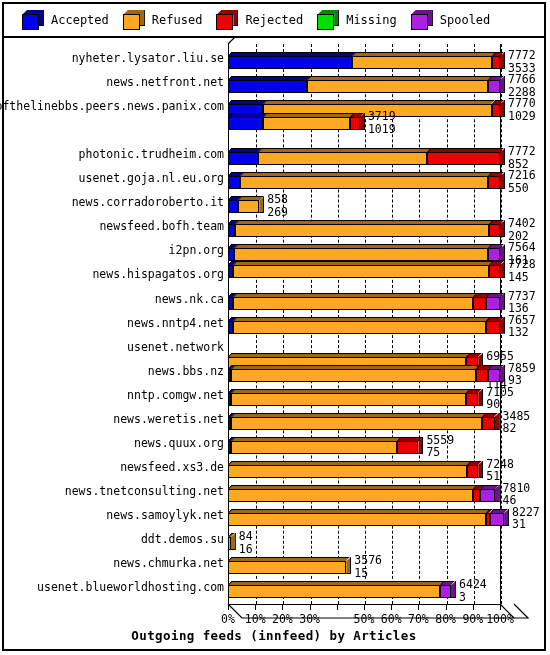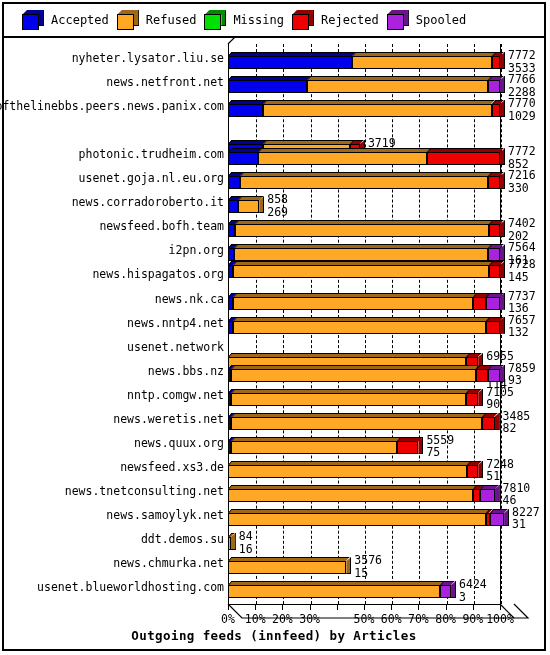--- a/index.html
+++ b/index.html
@@ -1,21 +1,21 @@
 <!DOCTYPE html>
 <html><head>
 <meta charset="utf-8">
 <style>
   html,body{margin:0;padding:0;background:#fff;}
   body{font-family:"DejaVu Sans Mono","Liberation Mono",monospace;}
   #root{position:relative;width:550px;height:655px;background:#fff;overflow:hidden;}
   .frame{position:absolute;left:2px;top:2px;width:544px;height:649px;border:2px solid #000;box-sizing:border-box;}
   
   .legend{position:absolute;left:4px;top:4px;width:540px;height:34px;border-bottom:2px solid #000;box-sizing:border-box;display:flex;align-items:center;}
-  .legend-item{display:flex;align-items:center;margin-left:8px;}
+  .legend-item{display:flex;align-items:center;margin-left:14px;}
   .legend-item:first-child{margin-left:18px;}
   .cube{position:relative;width:22px;height:20px;margin-right:7px;}
   .cube .face{position:absolute;left:0;top:4px;width:17px;height:16px;border:1px solid #000;box-sizing:border-box;}
   .cube .side{position:absolute;left:17px;top:0px;width:5px;height:16px;border:1px solid #000;border-left:none;box-sizing:border-box;
     clip-path:polygon(0 4px,100% 0,100% 100%,0 100%);}
   .cube .top{position:absolute;left:0;top:0;width:22px;height:5px;}
   .legend-label{font-size:12px;color:#000;white-space:nowrap;}
 
   
   .plot{position:absolute;left:4px;top:38px;width:540px;height:609px;}
@@ -58,33 +58,33 @@
       <div class="legend-item">
         <span class="cube">
           <span class="top" style="background:rgb(158,104,24);clip-path:polygon(0 100%,5px 0,100% 0,17px 100%);"></span>
           <span class="side" style="background:rgb(158,104,24);"></span>
           <span class="face" style="background:#ffa826;"></span>
         </span>
         <span class="legend-label">Refused</span>
       </div>
       <div class="legend-item">
         <span class="cube">
+          <span class="top" style="background:rgb(148,0,0);clip-path:polygon(0 100%,5px 0,100% 0,17px 100%);"></span>
+          <span class="side" style="background:rgb(148,0,0);"></span>
+          <span class="face" style="background:#ee0000;"></span>
+        </span>
+        <span class="legend-label">Rejected</span>
+      </div>
+      <div class="legend-item">
+        <span class="cube">
           <span class="top" style="background:rgb(0,139,0);clip-path:polygon(0 100%,5px 0,100% 0,17px 100%);"></span>
           <span class="side" style="background:rgb(0,139,0);"></span>
           <span class="face" style="background:#00e000;"></span>
         </span>
         <span class="legend-label">Missing</span>
-      </div>
-      <div class="legend-item">
-        <span class="cube">
-          <span class="top" style="background:rgb(148,0,0);clip-path:polygon(0 100%,5px 0,100% 0,17px 100%);"></span>
-          <span class="side" style="background:rgb(148,0,0);"></span>
-          <span class="face" style="background:#ee0000;"></span>
-        </span>
-        <span class="legend-label">Rejected</span>
       </div>
       <div class="legend-item">
         <span class="cube">
           <span class="top" style="background:rgb(105,21,137);clip-path:polygon(0 100%,5px 0,100% 0,17px 100%);"></span>
           <span class="side" style="background:rgb(105,21,137);"></span>
           <span class="face" style="background:#aa22dd;"></span>
         </span>
         <span class="legend-label">Spooled</span>
       </div>
     </div>
@@ -166,21 +166,21 @@
           <div class="segtop" style="left: 259.36px; width: 228.48px; background: rgb(158, 104, 24);"></div>
           <div class="seg" style="left: 259.36px; width: 228.48px; background: rgb(255, 168, 38);"></div>
           <div class="segtop" style="left: 487.84px; width: 8.16px; background: rgb(148, 0, 0);"></div>
           <div class="seg" style="left: 487.84px; width: 8.16px; background: rgb(238, 0, 0);"></div>
           <div class="cap" style="left: 496px; background: rgb(148, 0, 0);"></div>
           <div class="vallab" style="left: 504px; top: -2px;">
             <div>7770</div>
             <div style="margin-top: 1px;">1029</div>
           </div>
         </div>
-        <div class="bar" style="left: 0px; top: 102px; width: 540px;">
+        <div class="bar" style="left: 0px; top: 75px; width: 540px;">
           <div class="segtop" style="left: 224px; width: 35.36px; background: rgb(0, 0, 148);"></div>
           <div class="seg" style="left: 224px; width: 35.36px; background: rgb(0, 0, 238);"></div>
           <div class="segtop" style="left: 259.36px; width: 87.04px; background: rgb(158, 104, 24);"></div>
           <div class="seg" style="left: 259.36px; width: 87.04px; background: rgb(255, 168, 38);"></div>
           <div class="segtop" style="left: 346.4px; width: 9.52px; background: rgb(148, 0, 0);"></div>
           <div class="seg" style="left: 346.4px; width: 9.52px; background: rgb(238, 0, 0);"></div>
           <div class="cap" style="left: 355.92px; background: rgb(148, 0, 0);"></div>
           <div class="vallab" style="left: 363.92px; top: -2px;">
             <div>3719</div>
             <div style="margin-top: 1px;">1019</div>
@@ -202,21 +202,21 @@
         <div class="bar" style="left: 0px; top: 134.25px; width: 540px;">
           <div class="segtop" style="left: 224px; width: 12.24px; background: rgb(0, 0, 148);"></div>
           <div class="seg" style="left: 224px; width: 12.24px; background: rgb(0, 0, 238);"></div>
           <div class="segtop" style="left: 236.24px; width: 247.52px; background: rgb(158, 104, 24);"></div>
           <div class="seg" style="left: 236.24px; width: 247.52px; background: rgb(255, 168, 38);"></div>
           <div class="segtop" style="left: 483.76px; width: 12.24px; background: rgb(148, 0, 0);"></div>
           <div class="seg" style="left: 483.76px; width: 12.24px; background: rgb(238, 0, 0);"></div>
           <div class="cap" style="left: 496px; background: rgb(148, 0, 0);"></div>
           <div class="vallab" style="left: 504px; top: -2px;">
             <div>7216</div>
-            <div style="margin-top: 1px;">330</div>
+            <div style="margin-top: 1px;">550</div>
           </div>
         </div>
         <div class="bar" style="left: 0px; top: 158.3px; width: 540px;">
           <div class="segtop" style="left: 224px; width: 9.52px; background: rgb(0, 0, 148);"></div>
           <div class="seg" style="left: 224px; width: 9.52px; background: rgb(0, 0, 238);"></div>
           <div class="segtop" style="left: 233.52px; width: 21.76px; background: rgb(158, 104, 24);"></div>
           <div class="seg" style="left: 233.52px; width: 21.76px; background: rgb(255, 168, 38);"></div>
           <div class="cap" style="left: 255.28px; background: rgb(158, 104, 24);"></div>
           <div class="vallab" style="left: 263.28px; top: -2px;">
             <div>858</div>

